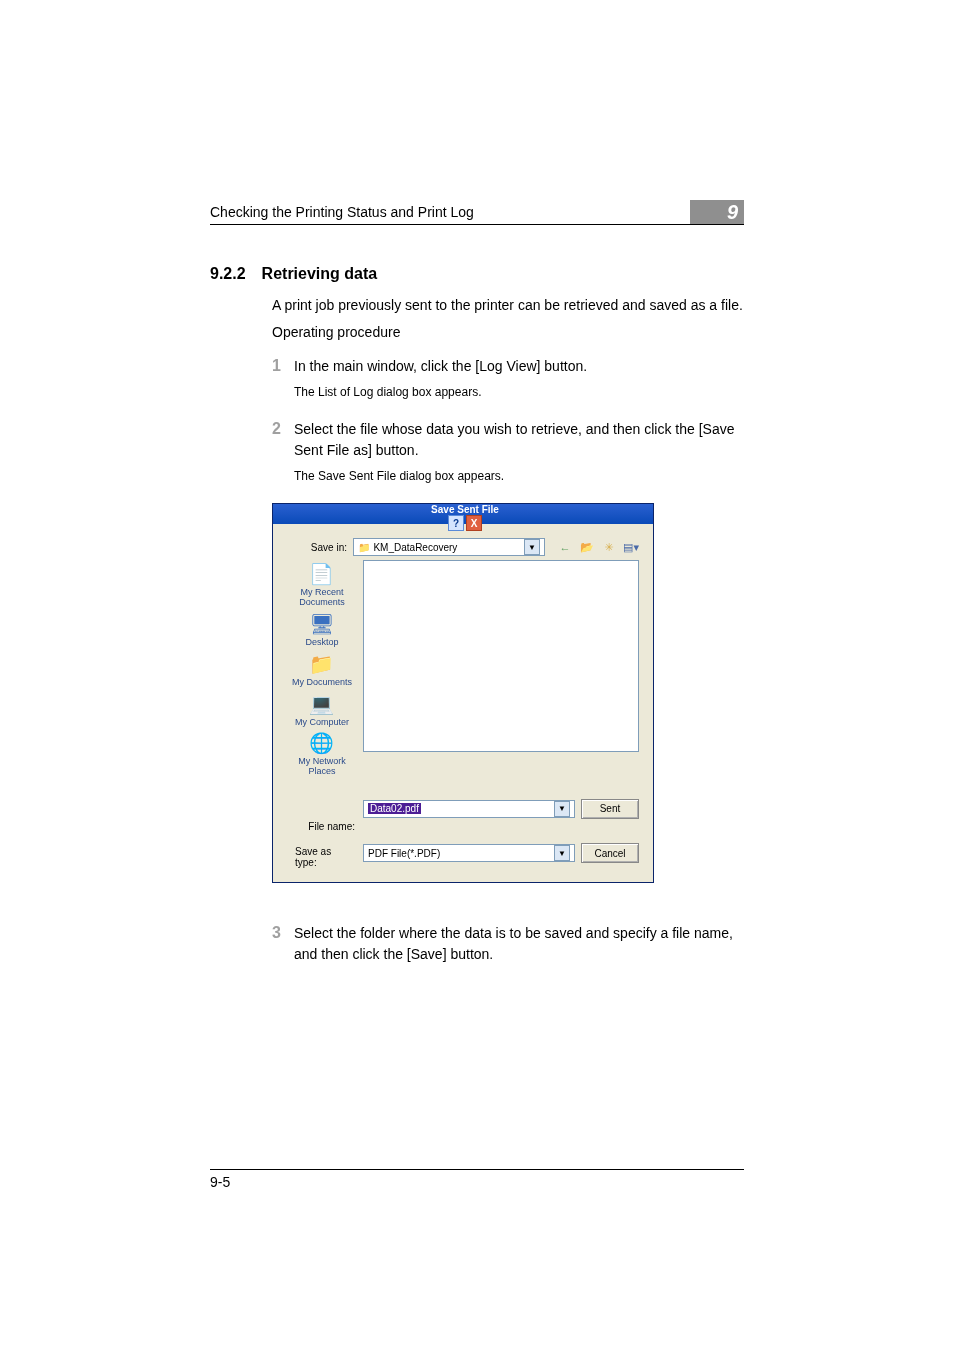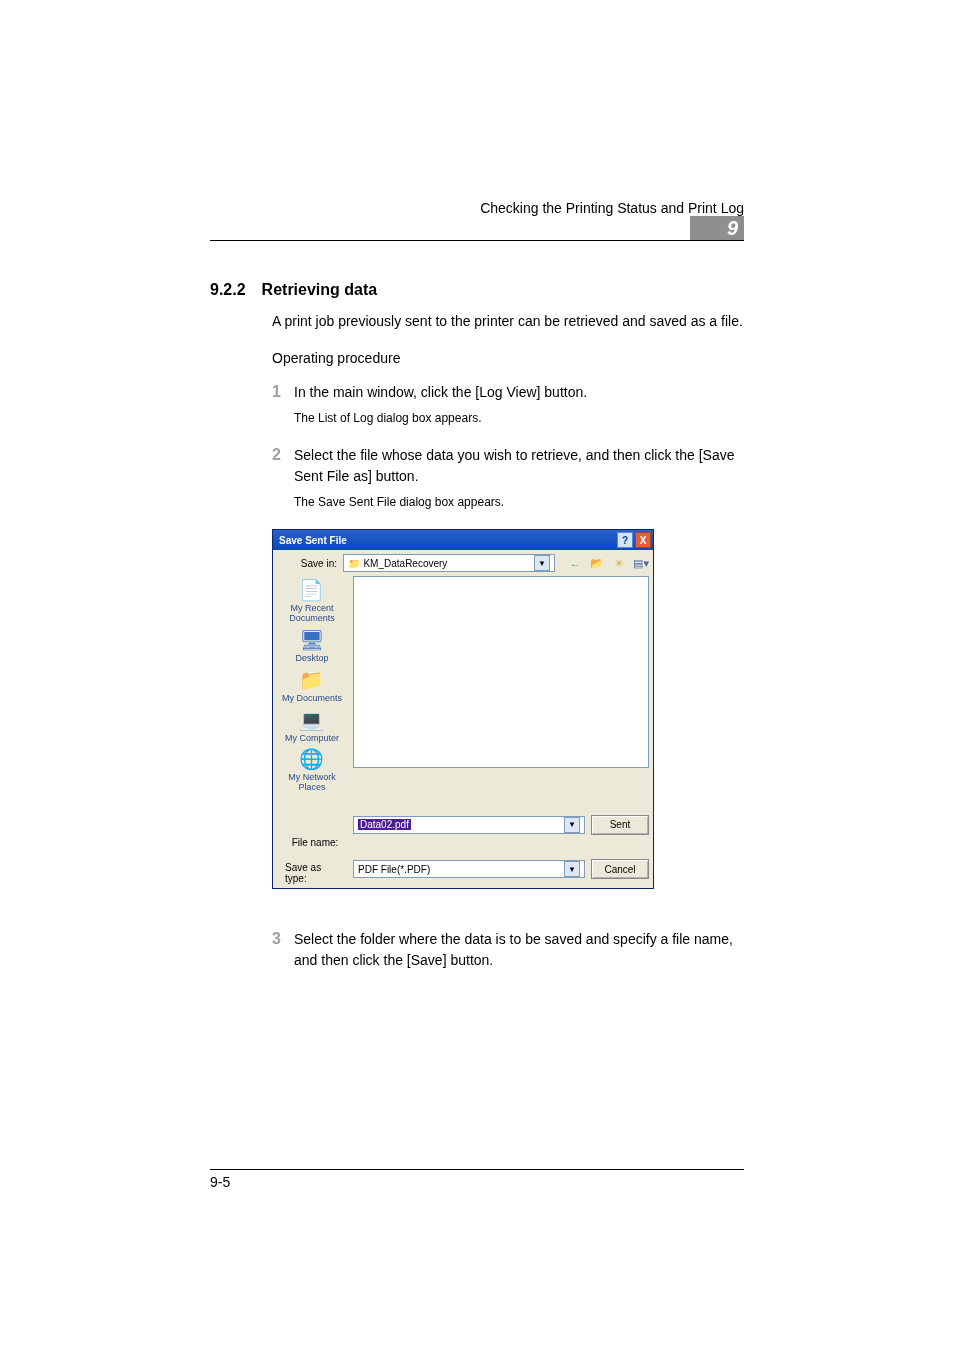--- a/index.html
+++ b/index.html
@@ -19,21 +19,20 @@
     box-sizing: border-box;
     padding: 200px 210px 0 210px;
   }
   .header-line {
     border-bottom: 1px solid #000;
     padding-bottom: 4px;
     display: flex;
     justify-content: space-between;
     align-items: flex-end;
     margin-bottom: 40px;
-    flex-direction: column;
   }
   .header-text {
     font-size: 14px;
   }
   .chapter-tab {
     width: 54px;
     height: 24px;
     background: #8f8f8f;
     color: #fff;
     font-style: italic;
@@ -50,21 +49,21 @@
     display: flex;
     gap: 16px;
     font-weight: bold;
     font-size: 16px;
     margin-bottom: 12px;
   }
   .body-text {
     font-size: 14px;
     line-height: 1.5;
     margin-left: 62px;
-    margin-bottom: 18px;
+    margin-bottom: 8px;
   }
   .sub-heading {
     font-weight: normal;
     font-size: 14px;
     margin-left: 62px;
     margin-bottom: 16px;
   }
   .step {
     display: flex;
     margin-left: 62px;
@@ -100,20 +99,21 @@
   }
   .dialog-title {
     height: 20px;
     display: flex;
     align-items: center;
     justify-content: space-between;
     background: linear-gradient(to bottom, #2a60d0, #0a4ab8);
     color: #fff;
     font-weight: bold;
     padding: 0 2px 0 6px;
+    flex-direction: column;
   }
   .title-buttons {
     display: flex;
     gap: 2px;
   }
   .tb {
     width: 14px;
     height: 14px;
     background: #d4e4ff;
     border: 1px solid #5a8ad8;
@@ -124,21 +124,21 @@
     font-weight: bold;
     color: #0a3a90;
   }
   .tb.close {
     background: #e06040;
     border: 1px solid #b04020;
     color: #fff;
   }
   .dialog-body {
     background: #ece9d8;
-    padding: 4px;
+    padding: 14px;
   }
   .row {
     display: flex;
     align-items: center;
     gap: 6px;
     margin-bottom: 4px;
   }
   .label {
     width: 60px;
     text-align: right;
@@ -328,21 +328,21 @@
           </div>
           <div class="place">
             <div class="picon" style="color:#3a70c0;">🌐</div>
             <span>My Network Places</span>
           </div>
         </div>
         <div class="filearea"></div>
       </div>
 
       <div class="bottom-grid">
-        <div class="label" style="text-align:center;padding-left:8px;margin-top:36px;">File name:</div>
+        <div class="label" style="text-align:right;padding-left:8px;margin-top:36px;">File name:</div>
         <div class="combo">
           <span class="input-sel">Data02.pdf</span>
           <div class="drop">▼</div>
         </div>
         <div class="btn">Sent</div>
 
         <div class="label" style="text-align:left;padding-left:8px;margin-top:8px;">Save as type:</div>
         <div class="combo">
           <span>PDF File(*.PDF)</span>
           <div class="drop">▼</div>

